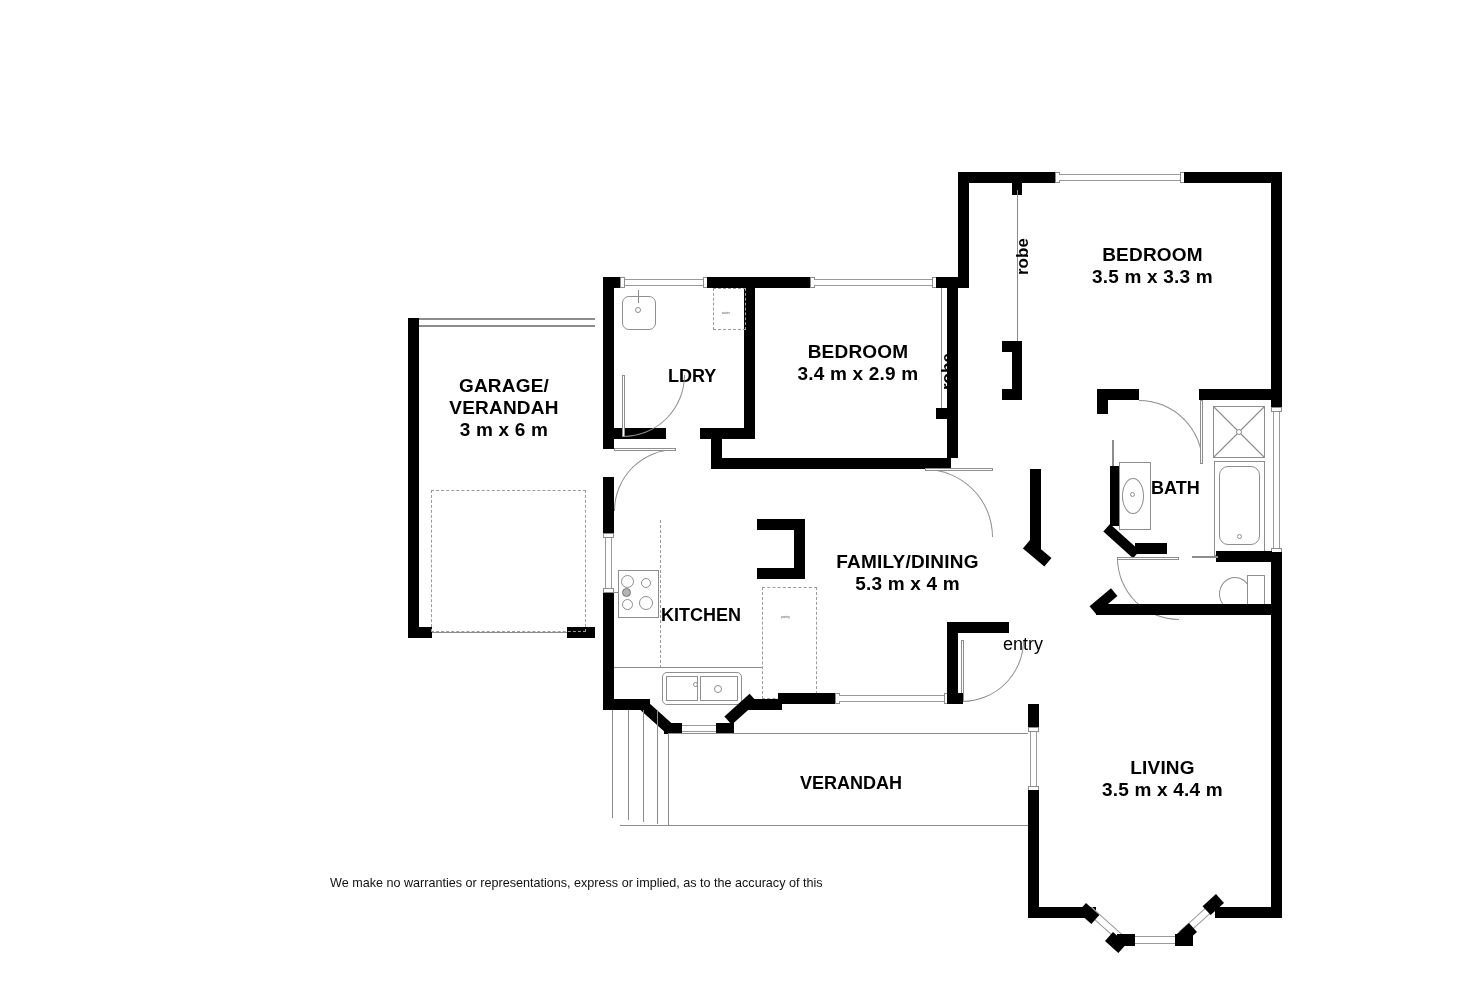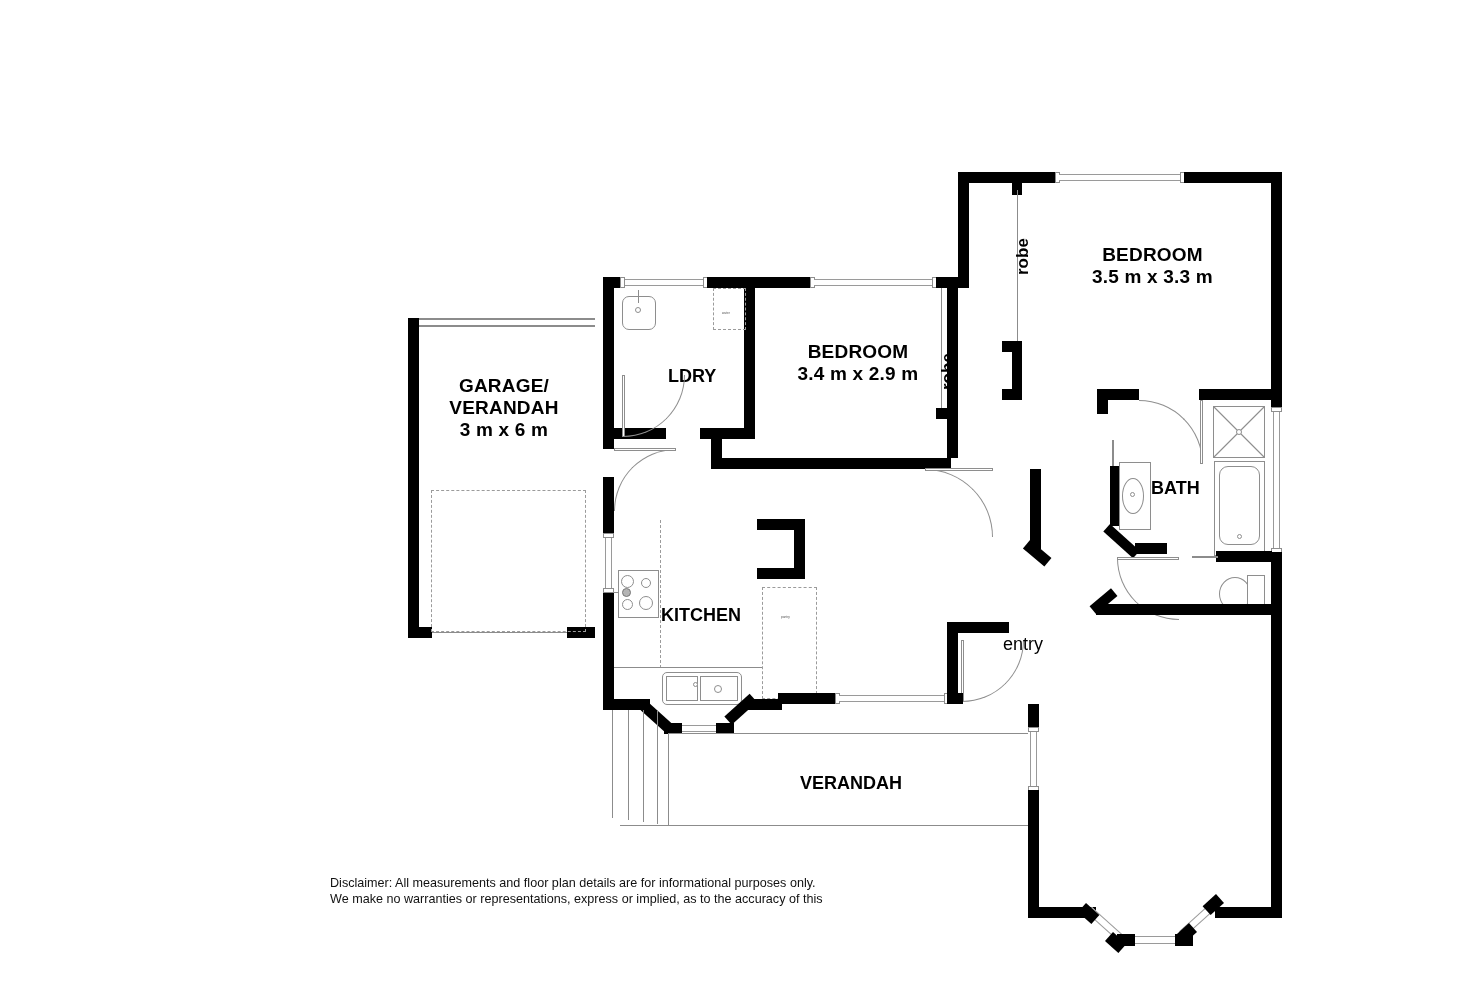--- a/index.html
+++ b/index.html
@@ -63,21 +63,20 @@
   .rotw{position:absolute;background:#fff;border-top:1.2px solid #9a9a9a;
         border-bottom:1.2px solid #9a9a9a;transform-origin:0 0;box-sizing:border-box;}
 </style>
 </head>
 <body>
 
 <div id="plan-root">
 
 
   <div class="disclaimer">
-    <div>Disclaimer: All measurements and floor plan details are for informational purposes only.</div>
     <div>We  make no warranties or representations, express or implied, as to the accuracy of this</div>
   </div>
 
   <div class="w" style="left:408px;top:318px;width:11px;height:320px;"></div>
   <div class="thin" style="left:419px;top:318px;width:176px;height:1.6px;"></div>
   <div class="thin" style="left:419px;top:325px;width:176px;height:1.6px;"></div>
   <div class="w" style="left:408px;top:627px;width:24px;height:11px;"></div>
   <div class="w" style="left:567px;top:627px;width:28px;height:11px;"></div>
   <div class="thin" style="left:432px;top:632px;width:135px;height:1.4px;"></div>
   <div class="dash" style="left:431px;top:490px;width:155px;height:142px;"></div>
@@ -206,20 +205,24 @@
 
   <div class="swing" style="left:1117px;top:558px;width:62px;height:62px;border-radius:0 0 0 62px;
               border-width:0 0 1.2px 1.2px;"></div>
   <div class="leaf" style="left:1117px;top:557px;width:62px;height:3px;"></div>
   <div class="w" style="left:1096px;top:604px;width:186px;height:11px;"></div>
   <div class="rot" style="left:1096px;top:604px;width:28px;height:10px;transform:rotate(-40deg);
               transform-origin:0 100%;"></div>
 
   <div class="lbl-sm" style="left:661px;top:605px;">KITCHEN</div>
 
+  <div class="lbl" style="left:820px;top:551px;width:175px;">
+    <span class="n">FAMILY/DINING</span>
+    <span class="d">5.3 m x 4 m</span>
+  </div>
 
   <div class="dashed-l" style="left:660px;top:520px;height:148px;"></div>
   <div class="thin" style="left:614px;top:667px;width:148px;height:1.3px;"></div>
 
   <div class="fix" style="left:618px;top:570px;width:41px;height:48px;"></div>
   <div class="circ" style="left:621px;top:575px;width:13px;height:13px;"></div>
   <div class="circ" style="left:641px;top:578px;width:10px;height:10px;"></div>
   <div class="circ" style="left:622px;top:599px;width:11px;height:11px;"></div>
   <div class="circ" style="left:639px;top:596px;width:14px;height:14px;"></div>
   <div class="circf" style="left:622px;top:588px;width:9px;height:9px;"></div>
@@ -284,14 +287,18 @@
   <div class="rotw" style="left:1092px;top:907px;width:45px;height:8px;transform:rotate(42deg);"></div>
   <div class="rot" style="left:1086px;top:903px;width:18px;height:12px;transform:rotate(42deg);"></div>
   <div class="rot" style="left:1113px;top:932px;width:18px;height:12px;transform:rotate(42deg);"></div>
   <div class="w" style="left:1117px;top:934px;width:18px;height:12px;"></div>
   <div class="win" style="left:1135px;top:936px;width:42px;height:8px;"></div>
   <div class="w" style="left:1175px;top:934px;width:18px;height:12px;"></div>
   <div class="rotw" style="left:1218px;top:907px;width:45px;height:8px;transform:rotate(138deg);"></div>
   <div class="rot" style="left:1224px;top:903px;width:18px;height:12px;transform:rotate(138deg);"></div>
   <div class="rot" style="left:1197px;top:932px;width:18px;height:12px;transform:rotate(138deg);"></div>
 
+  <div class="lbl" style="left:1065px;top:757px;width:195px;">
+    <span class="n">LIVING</span>
+    <span class="d">3.5 m x 4.4 m</span>
+  </div>
 
 </div>
 
 </body></html>

